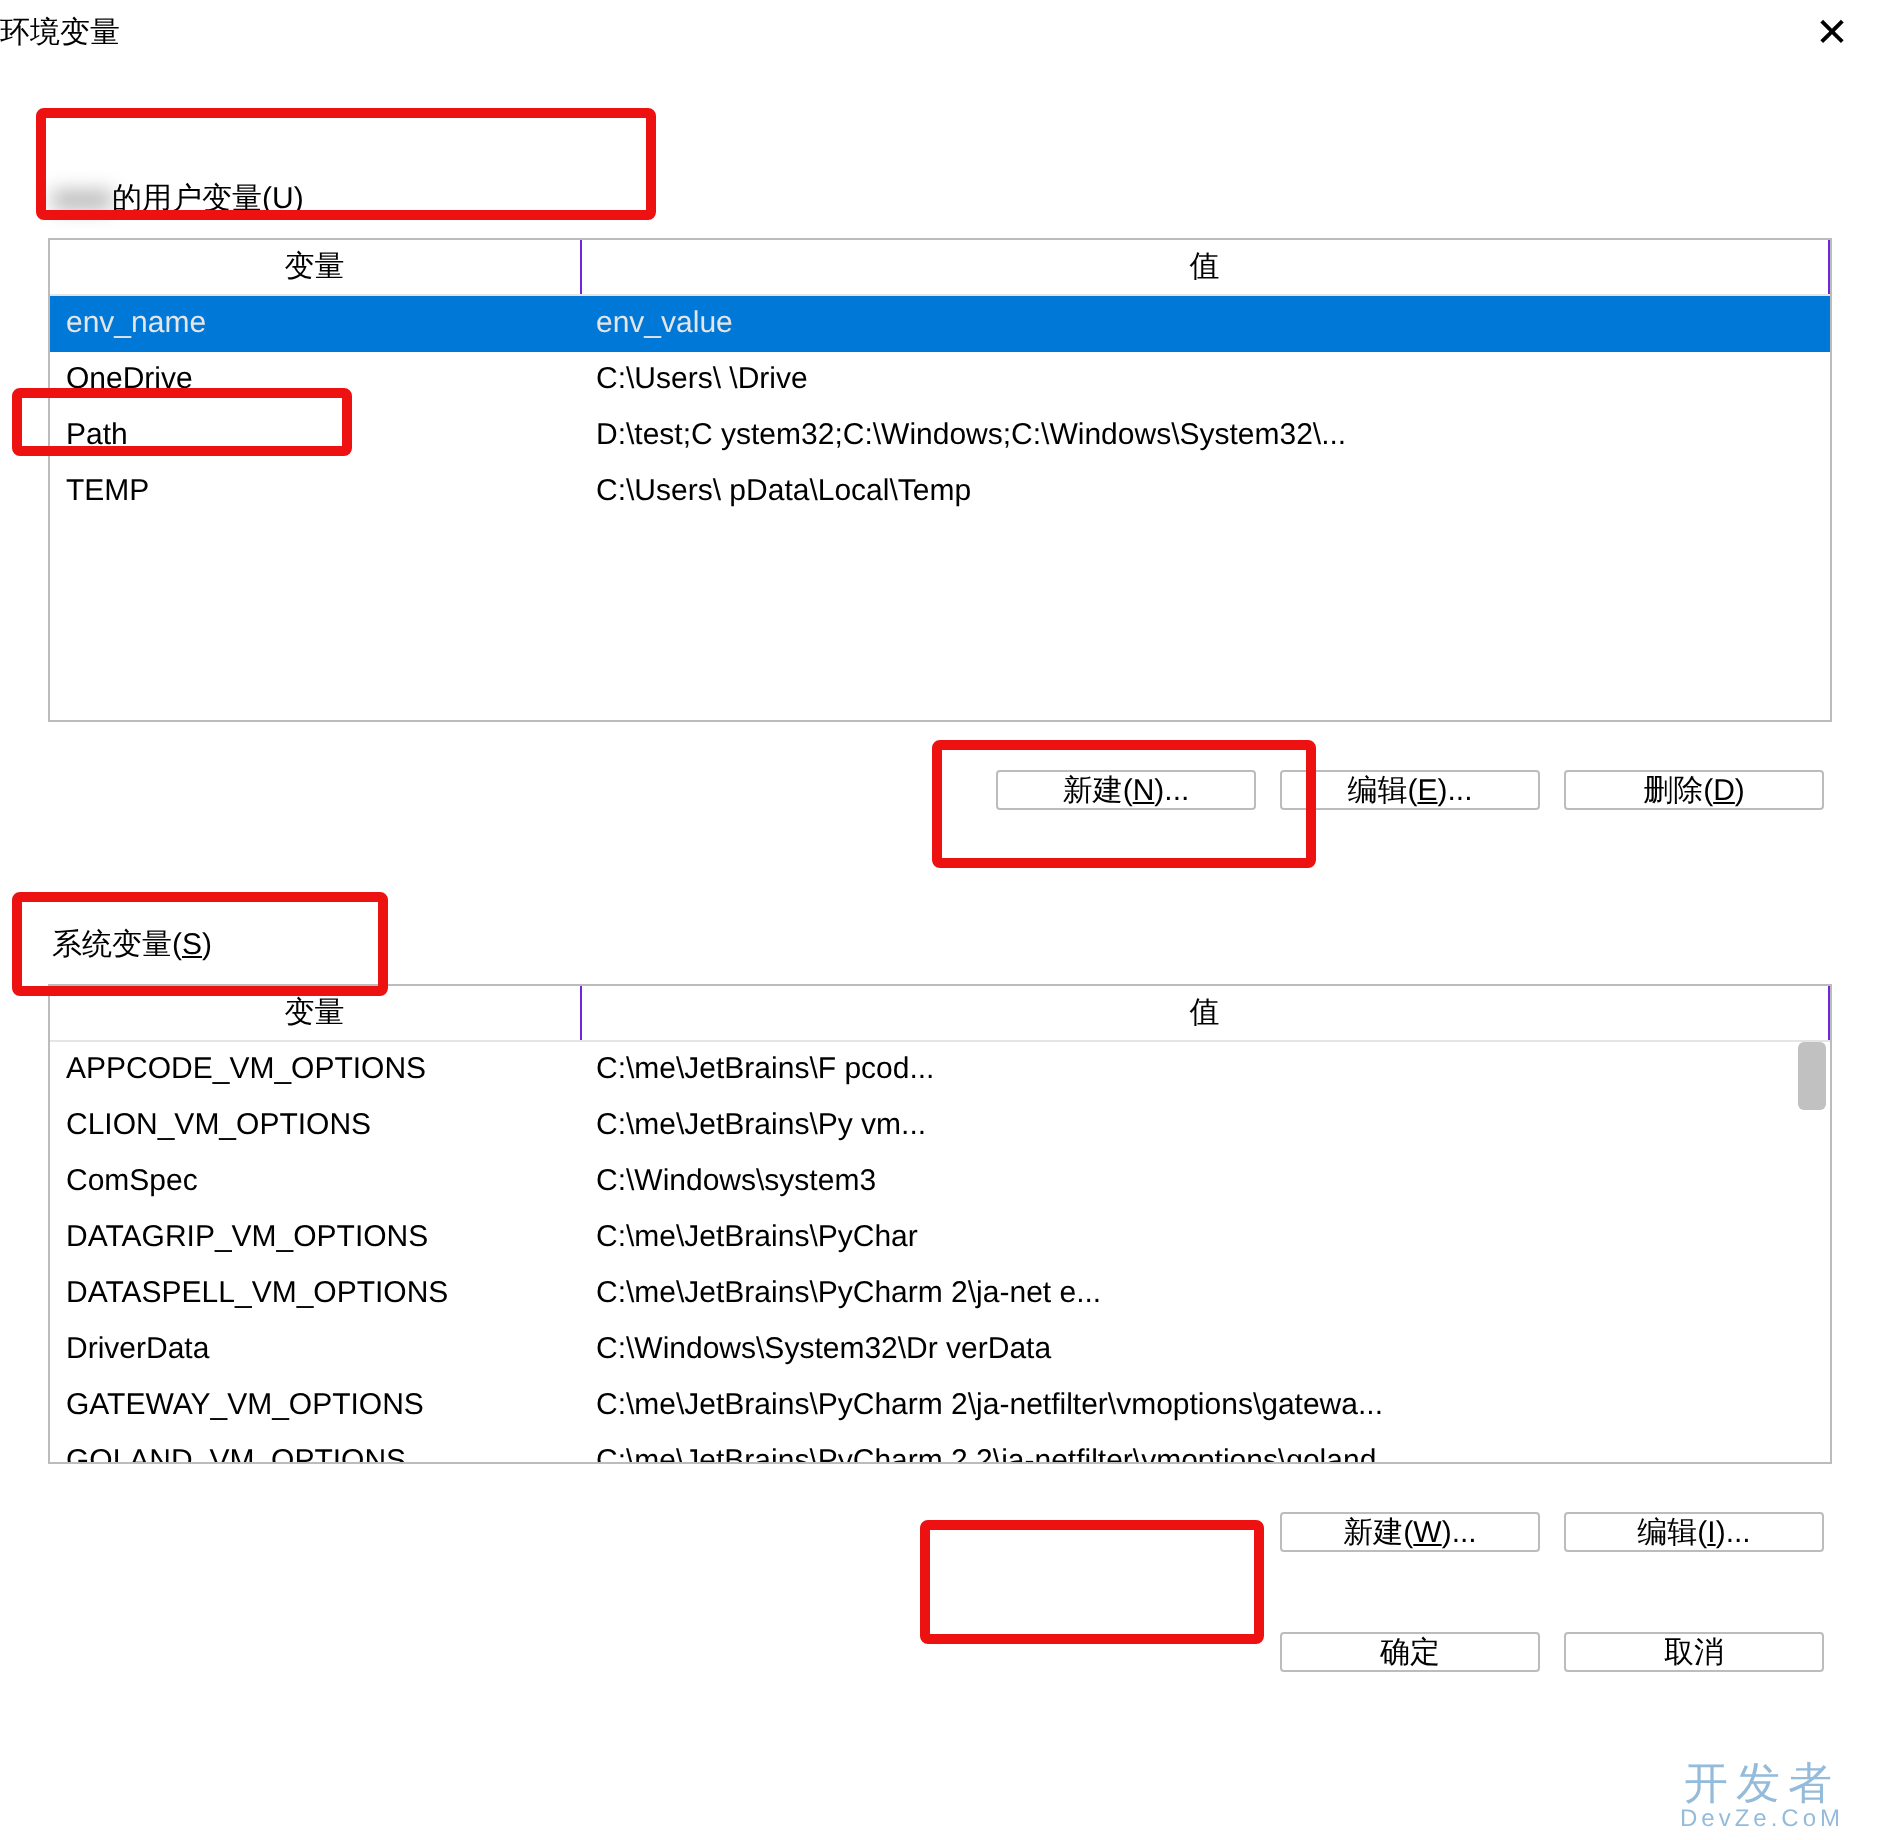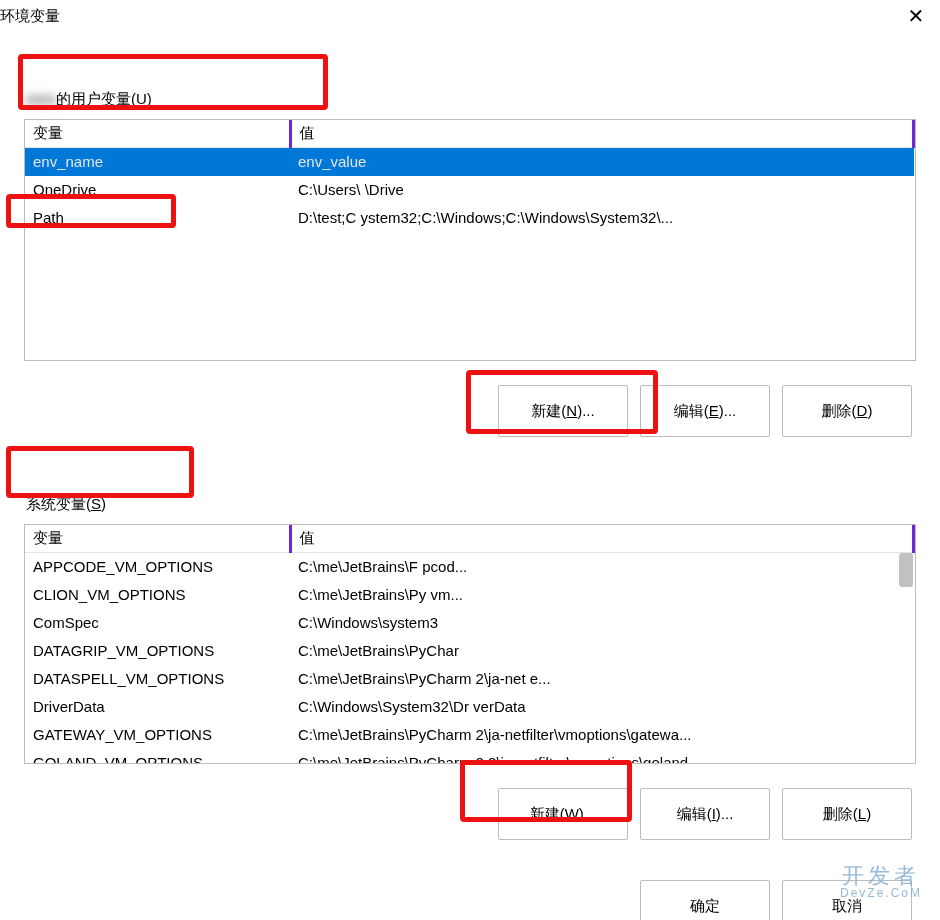--- a/index.html
+++ b/index.html
@@ -44,46 +44,46 @@
       overflow: hidden;
       position: relative;
     }
     .table-wrap.sys { height: 240px; }
     .tbl {
       width: 100%;
       border-collapse: collapse;
       font-size: 15px;
     }
     .tbl th {
-      text-align: left;
+      text-align: center;
       font-weight: 400;
       padding: 4px 8px;
       border-bottom: 1px solid #e5e5e5;
-      border-right: 3px solid #6d28d9;
+      border-right: 1px solid #6d28d9;
       background: #fff;
       height: 26px;
     }
     .tbl td {
       padding: 4px 8px;
       white-space: nowrap;
       overflow: hidden;
       height: 28px;
     }
     .tbl col.c1 { width: 265px; }
     .tbl tr.selected td { background: #0078d7; color: #e5e5e5; }
 
     .btn-row {
       display: flex;
       justify-content: flex-end;
       gap: 12px;
       padding: 24px 4px 0 0;
     }
     .btn {
       min-width: 130px;
-      height: 52px;
+      height: 20px;
       border: 1px solid #bcbcbc;
       background: #fff;
       font-family: inherit;
       font-size: 15px;
       cursor: default;
       border-radius: 2px;
     }
     .btn .u { text-decoration: underline; }
 
     .footer-row {
@@ -97,21 +97,21 @@
     .hl {
       position: absolute;
       border: 5px solid #e11;
       border-radius: 4px;
       pointer-events: none;
     }
 
     .watermark {
       position: absolute;
       right: 18px;
-      bottom: 20px;
+      bottom: 4px;
       font-size: 22px;
       color: #8ab4d8;
       letter-spacing: 4px;
       font-weight: 300;
       opacity: 0.9;
       pointer-events: none;
       line-height: 1.05;
       text-align: center;
       margin-top: 35px;
     }
@@ -165,20 +165,24 @@
             <td>env_value</td>
           </tr>
           <tr>
             <td>OneDrive</td>
             <td>C:\Users\             \Drive</td>
           </tr>
           <tr>
             <td>Path</td>
             <td>D:\test;C                ystem32;C:\Windows;C:\Windows\System32\...</td>
           </tr>
+          <tr>
+            <td>TEMP</td>
+            <td>C:\Users\                pData\Local\Temp</td>
+          </tr>
         </tbody>
     </table>
   </div>
 
   <div class="btn-row">
     <button class="btn"><span>新建(<span class="u">N</span>)...</span></button>
     <button class="btn"><span>编辑(<span class="u">E</span>)...</span></button>
     <button class="btn"><span>删除(<span class="u">D</span>)</span></button>
   </div>
 
@@ -232,21 +236,20 @@
             <td>C:\me\JetBrains\PyCharm 2         2\ja-netfilter\vmoptions\goland</td>
           </tr>
         </tbody>
     </table>
     <div class="scrollbar"></div>
   </div>
 
   <div class="btn-row">
     <button class="btn"><span>新建(<span class="u">W</span>)...</span></button>
     <button class="btn"><span>编辑(<span class="u">I</span>)...</span></button>
-    <button class="btn"><span>删除(<span class="u">L</span>)</span></button>
   </div>
 
   <div class="footer-row">
     <button class="btn">确定</button>
     <button class="btn">取消</button>
   </div>
 
 </div>
 
 <div class="hl" style="left:18px; top:54px; width:310px; height:56px;"></div>

